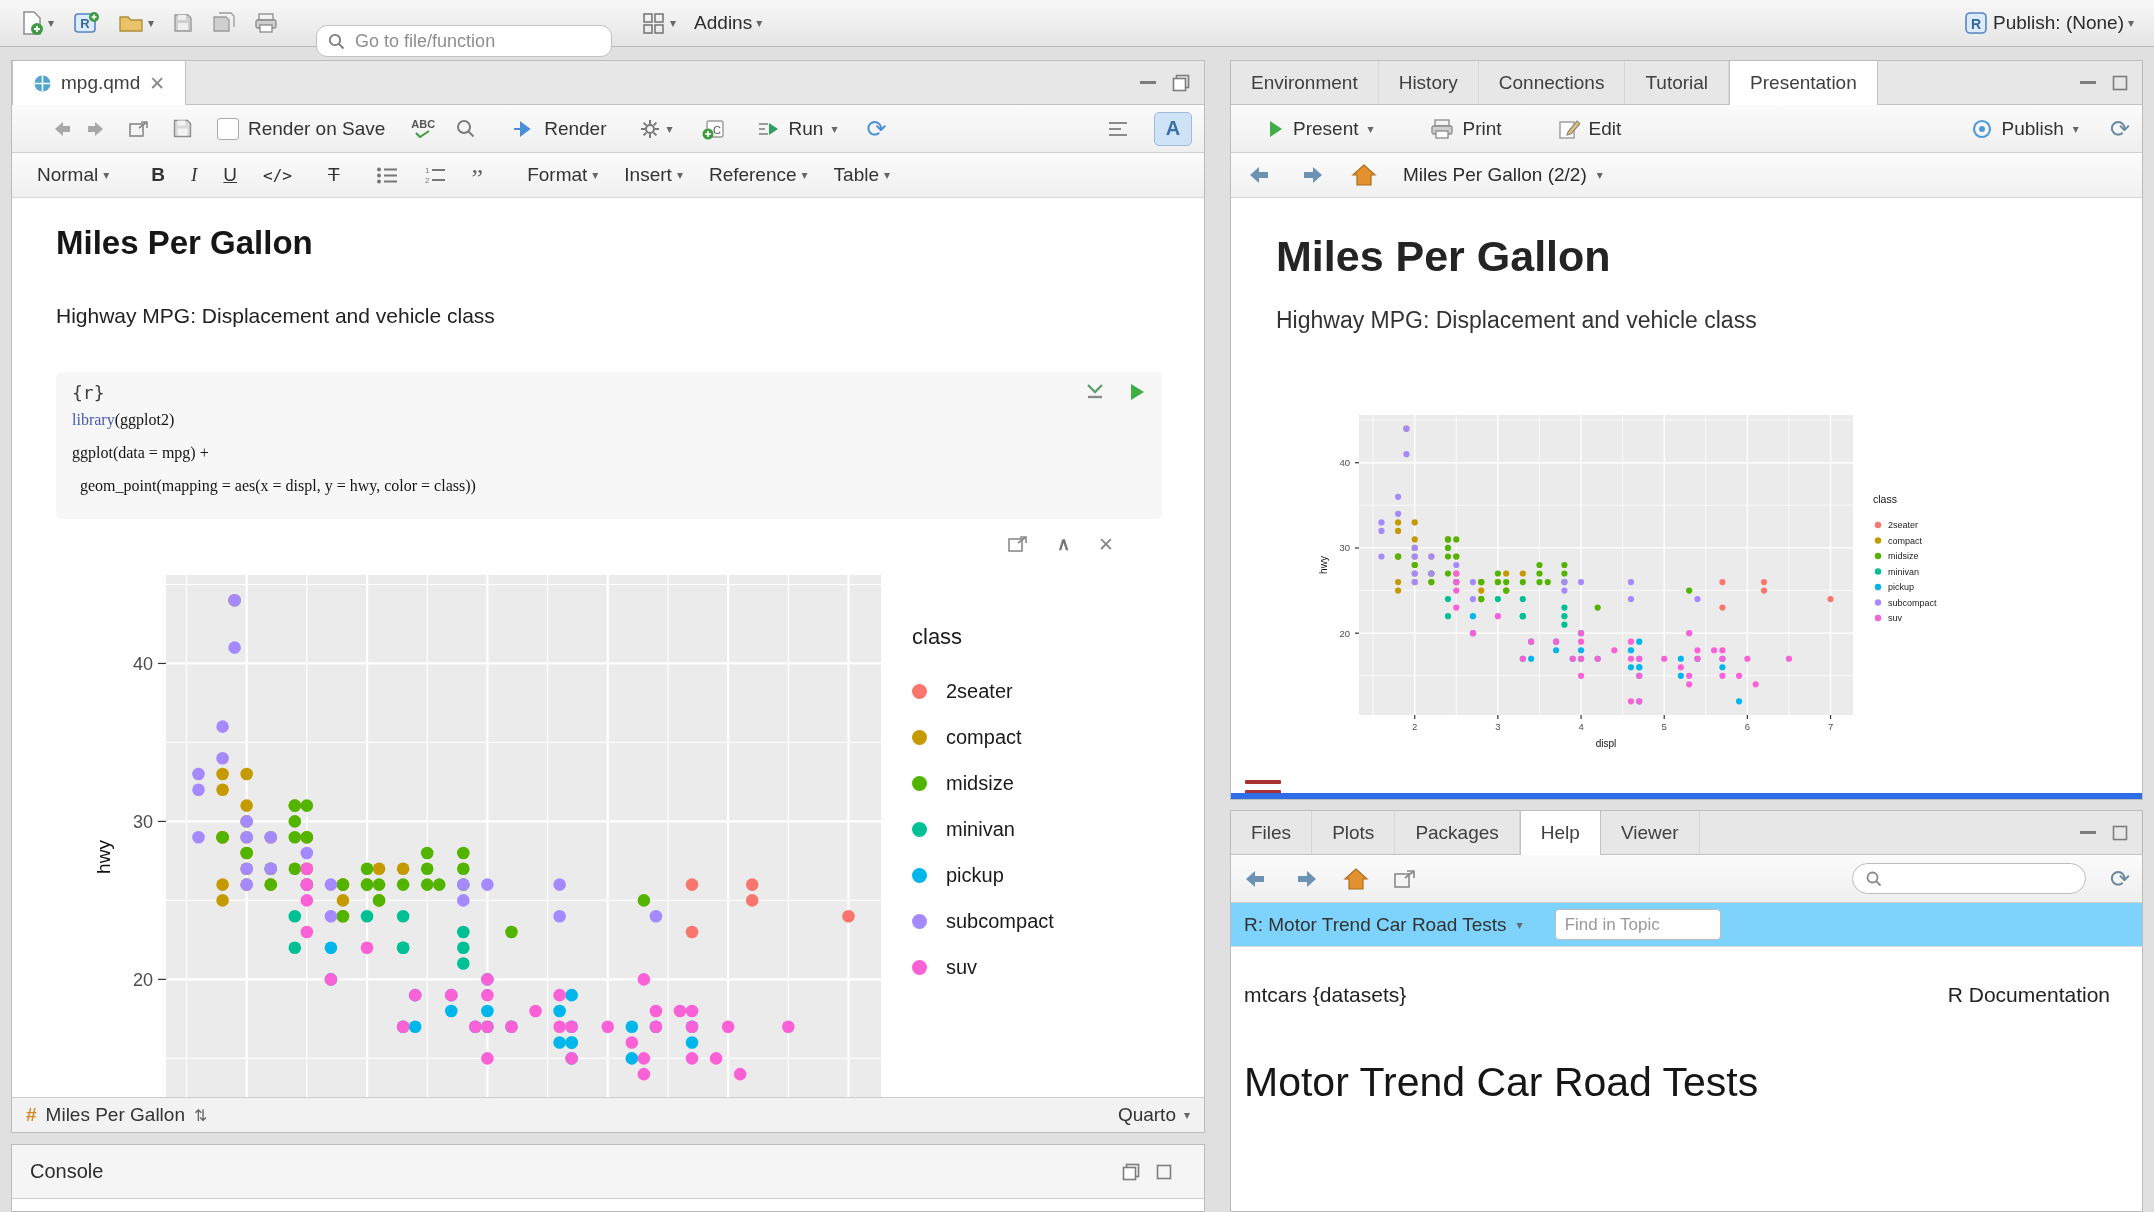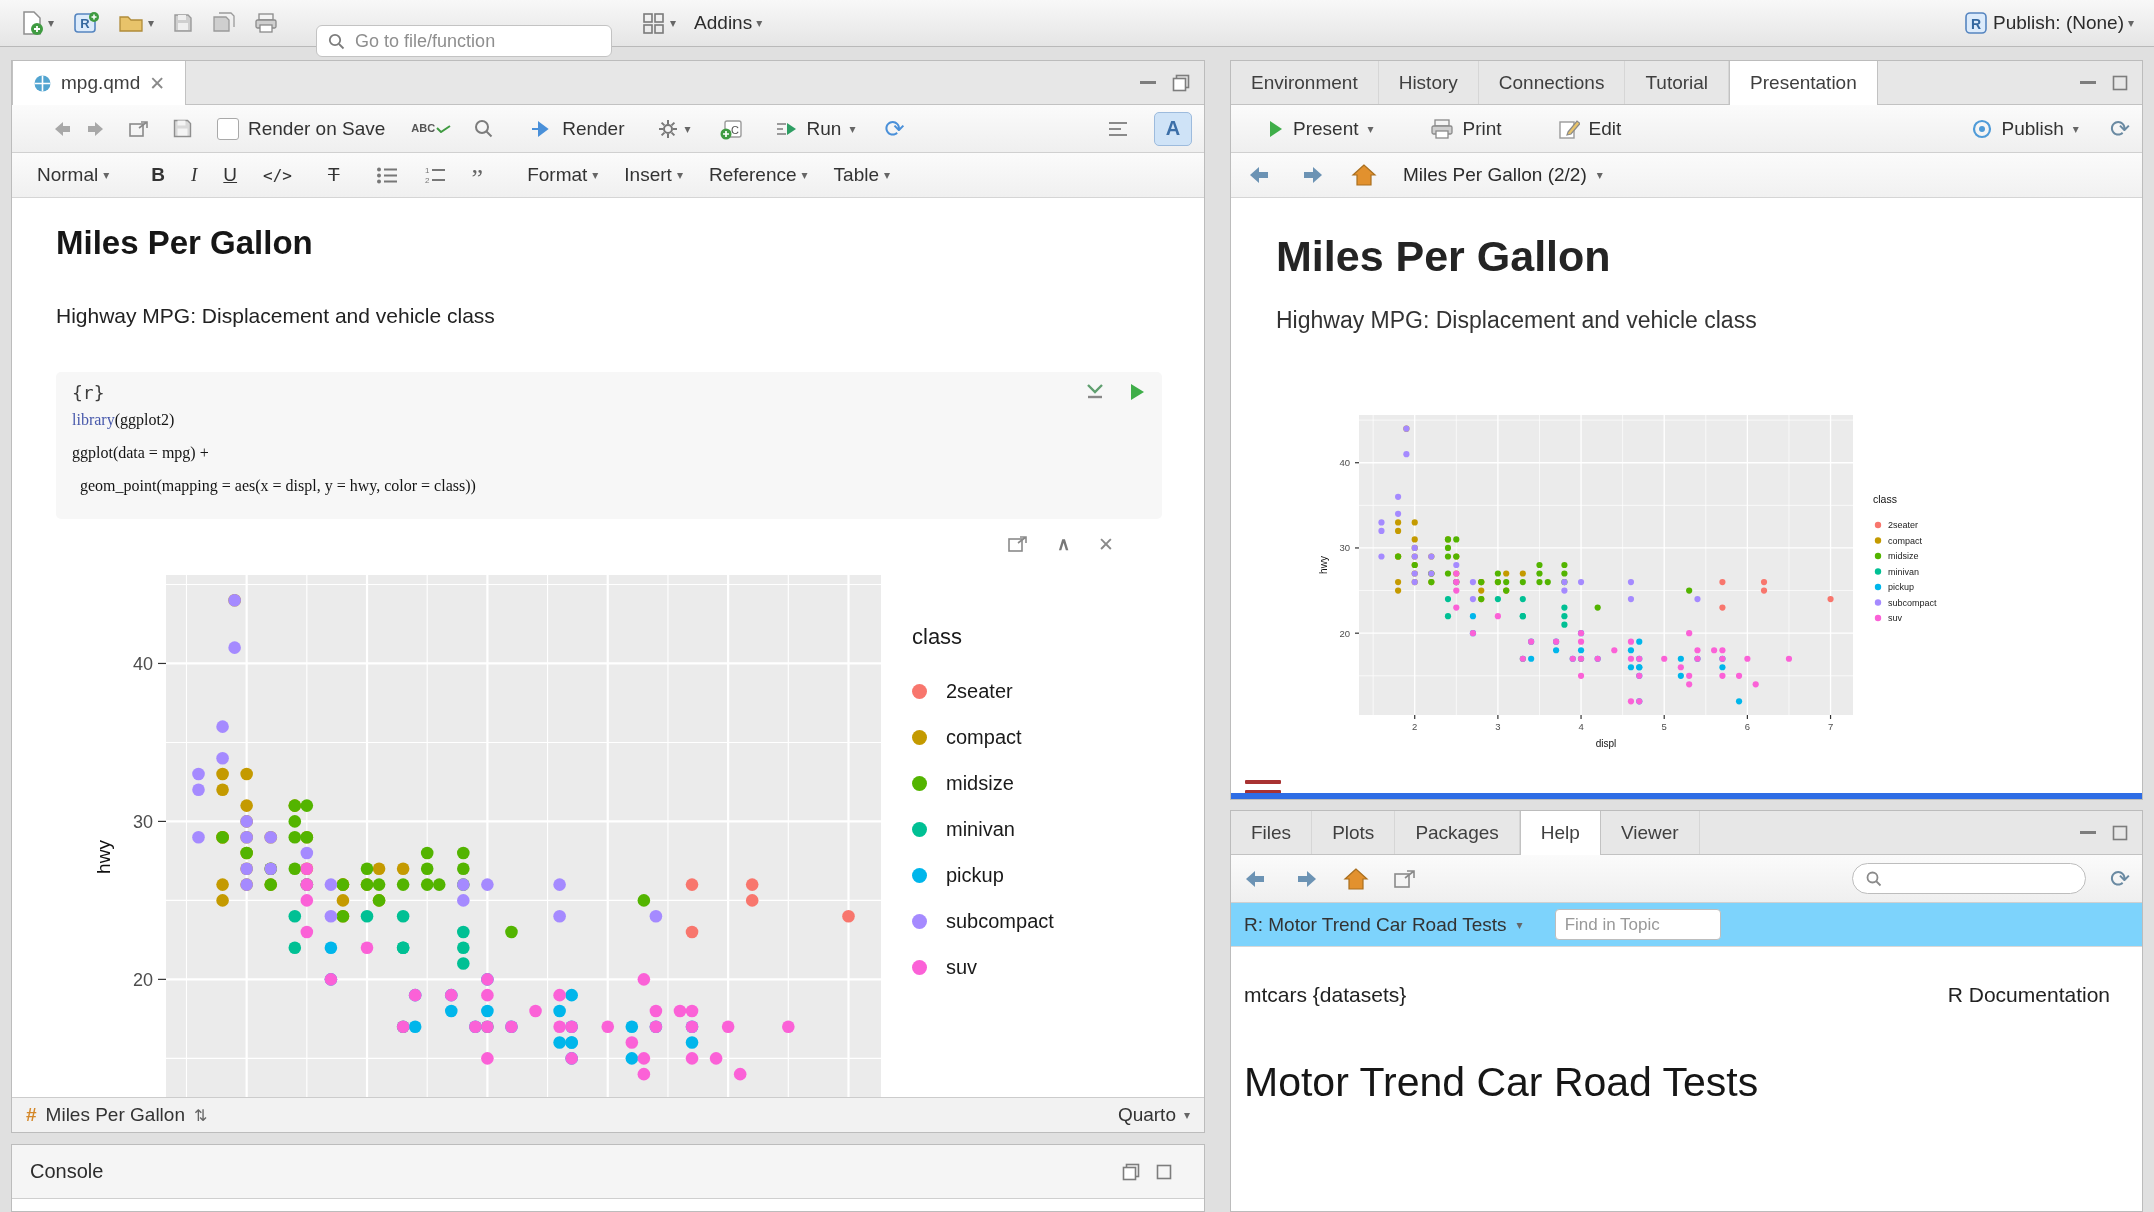--- a/index.html
+++ b/index.html
@@ -15,21 +15,21 @@
     position:absolute;top:0;left:0;right:0;height:47px;
     background:linear-gradient(#f8f8f8,#e5e5e5);
     border-bottom:1px solid #b9b9b9;
     display:flex;align-items:center;padding:0 14px;box-sizing:border-box;gap:6px;
     font-size:19px;
   }
   .tbtn{display:flex;align-items:center;gap:4px;padding:0 6px;height:100%;cursor:default;}
   .caret{font-size:12px;color:#666;line-height:1;}
   .goto-box{
     display:flex;align-items:center;gap:8px;margin-left:26px;
-    width:296px;height:32px;background:#fff;border:1px solid #c3c3c3;border-radius:6px;
+    width:296px;height:32px;background:#fff;border:1px solid #c3c3c3;border-radius:11px;
     padding:0 10px;box-sizing:border-box;margin-top:36px;
   }
   .goto-box input{border:none;outline:none;flex:1;font-size:18px;font-family:"Liberation Sans",sans-serif;color:#333;background:transparent;}
   .goto-box input::placeholder{color:#8e8e8e;}
   .spacer{flex:1;}
   
   .pane{position:absolute;background:#fff;border:1px solid #bcbcbc;box-sizing:border-box;overflow:hidden;}
   .tabstrip{
     height:43px;background:#e7e7e7;border-bottom:1px solid #c2c2c2;
     display:flex;align-items:stretch;font-size:19px;color:#3f3f3f;
@@ -247,21 +247,21 @@
       <svg width="21" height="21">
           <path d="M2.5 2.5h13l3 3v13h-16z" fill="#d9d9d9" stroke="#8f8f8f" stroke-width="1.4"></path>
           <rect x="5.5" y="10.5" width="10" height="7" fill="#f4f4f4"></rect>
           <rect x="5.5" y="2.5" width="8" height="5" fill="#f4f4f4"></rect>
         </svg>
     </span>
     <label style="display:flex;align-items:center;gap:9px;margin-left:14px;">
       <span style="width:20px;height:20px;background:#fff;border:1px solid #a9a9a9;border-radius:3px;display:inline-block;"></span>
       <span>Render on Save</span>
     </label>
-    <span class="icon" style="margin-left:16px;flex-direction:row;line-height:1;">
+    <span class="icon" style="margin-left:16px;flex-direction:column;line-height:1;">
       <span style="font-size:11px;font-weight:700;color:#555;">ABC</span>
       <svg width="18" height="8">
           <path d="M2 3l4 4 9-6" fill="none" stroke="#3f9b41" stroke-width="2"></path>
         </svg>
     </span>
     <span class="icon" style="margin-left:10px;">
       <svg width="21" height="21">
           <circle cx="9" cy="9" r="6" fill="none" stroke="#7c7c7c" stroke-width="2"></circle>
           <path d="M13.5 13.5l5 5" stroke="#7c7c7c" stroke-width="2"></path>
         </svg>

